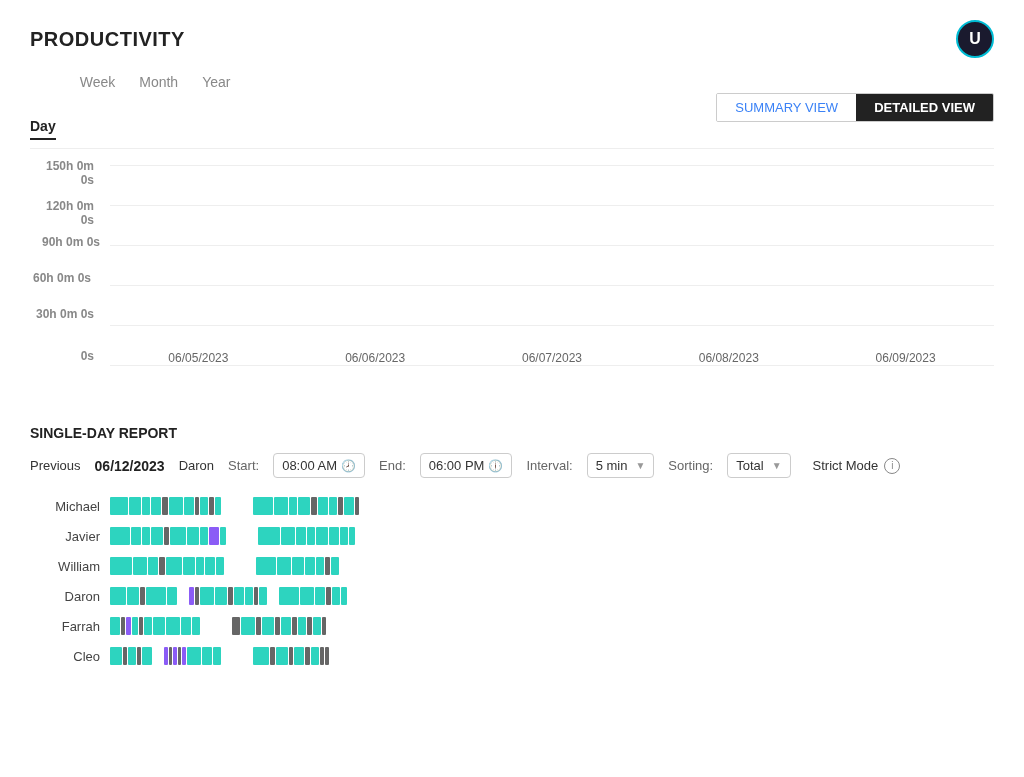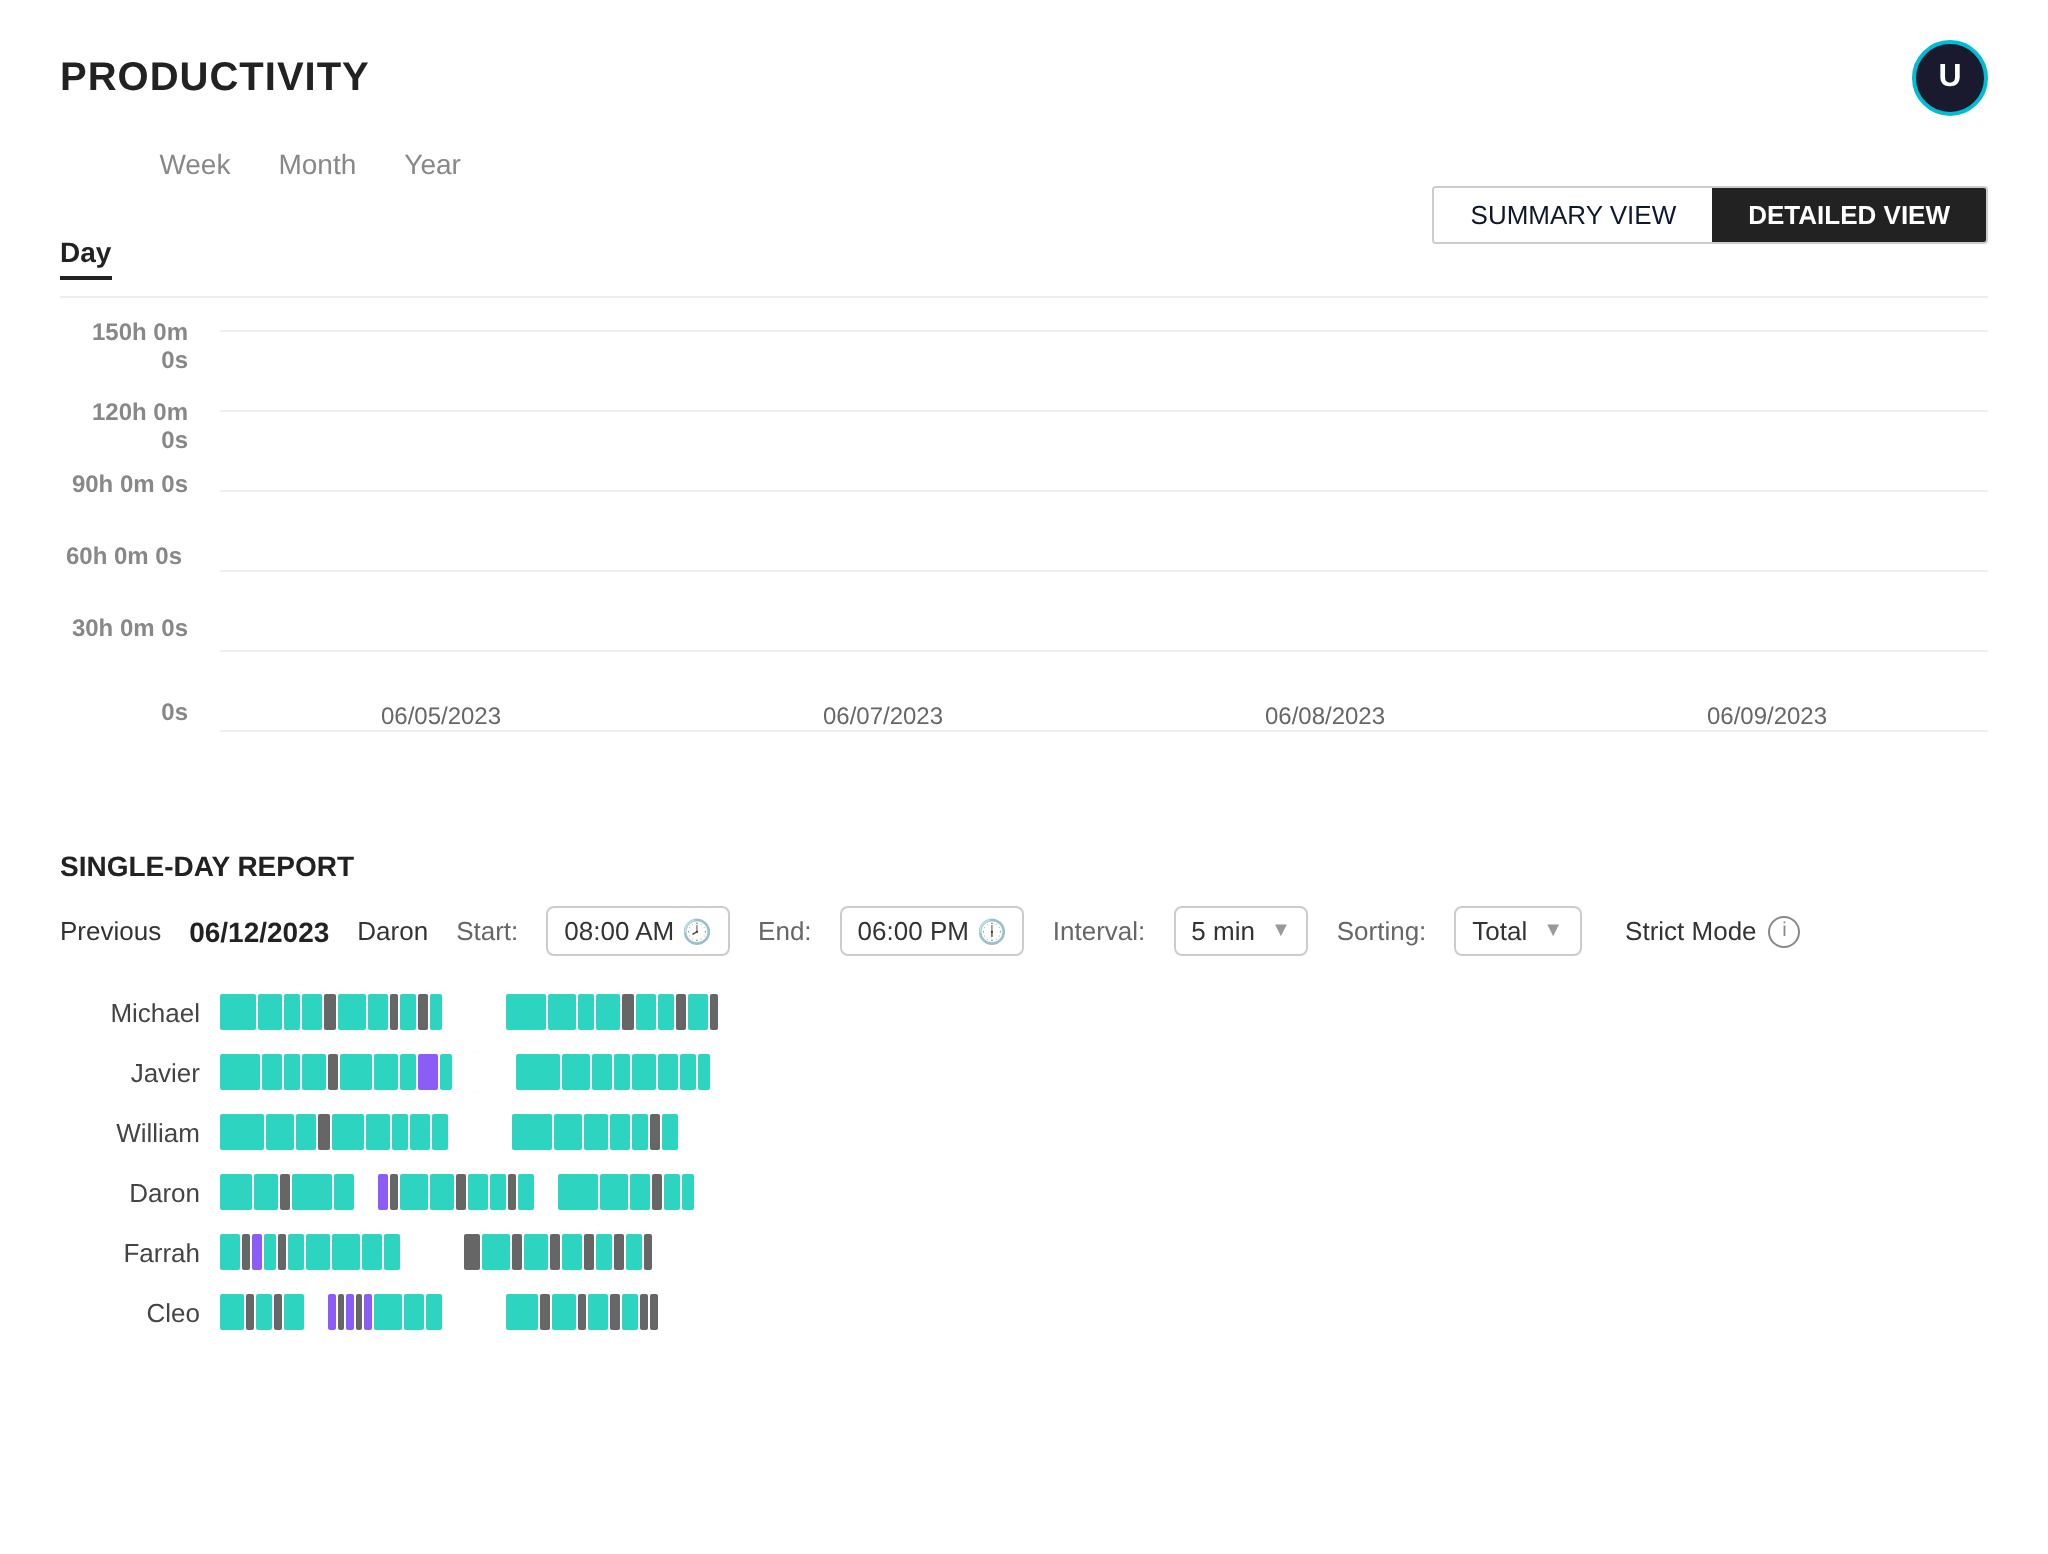--- a/index.html
+++ b/index.html
@@ -6,21 +6,21 @@
     body { font-family: -apple-system, BlinkMacSystemFont, 'Segoe UI', Arial, sans-serif; background: #fff; color: #222; font-size: 14px; }
     .app { width: 1024px; height: 777px; background: #fff; padding: 20px 30px; overflow: hidden; }
     .header { display: flex; justify-content: space-between; align-items: center; margin-bottom: 16px; }
     .title { font-weight: 800; font-size: 20px; letter-spacing: 0.5px; }
     .avatar { width: 38px; height: 38px; border-radius: 50%; background: #1a1a2e; border: 2px solid #00bcd4; display: flex; align-items: center; justify-content: center; color: #fff; font-weight: bold; font-size: 16px; }
     .tabs-row { display: flex; justify-content: space-between; align-items: center; margin-bottom: 16px; border-bottom: 1px solid #eee; padding-bottom: 8px; }
     .tabs { display: flex; gap: 24px; }
     .tab { font-size: 14px; color: #888; cursor: pointer; padding-bottom: 4px; }
     .tab.active { font-weight: 700; color: #222; border-bottom: 2px solid #222; margin-top: 44px; }
     .view-toggle { display: flex; border: 1px solid #ccc; border-radius: 2px; overflow: hidden; }
-    .view-btn { padding: 6px 18px; font-size: 13px; cursor: pointer; background: #fff; color: #0f172a; border: none; }
+    .view-btn { padding: 6px 18px; font-size: 13px; cursor: pointer; background: #fff; color: #3b82f6; border: none; }
     .view-btn.active { background: #222; color: #fff; font-weight: 600; }
     .chart-area { position: relative; height: 240px; margin-bottom: 20px; }
     .y-axis { position: absolute; left: 0; top: 0; height: 200px; display: flex; flex-direction: column; justify-content: space-between; }
     .y-label { font-size: 12px; color: #888; text-align: right; padding-right: 8px; font-weight: bold; }
     .grid-lines { position: absolute; left: 80px; right: 0; top: 0; height: 200px; }
     .grid-line { position: absolute; left: 0; right: 0; border-top: 1px solid #eee; }
     .bar-group { display: flex; flex-direction: column; align-items: center; flex: 1; }
     .bar-stack { width: 70px; display: flex; flex-direction: column; justify-content: flex-end; position: relative; }
     .bar-seg-teal { background: #2dd4bf; width: 100%; }
     .bar-seg-purple { background: #8b5cf6; width: 100%; }
@@ -72,33 +72,41 @@
       <div class="grid-line" style="top:20%"></div>
       <div class="grid-line" style="top:40%"></div>
       <div class="grid-line" style="top:60%"></div>
       <div class="grid-line" style="top:80%"></div>
       <div class="grid-line" style="top:100%"></div>
     </div>
     <div style="display:flex; height:200px; align-items:flex-end; padding-left:80px; gap:0; position:relative;">
       <div class="y-axis">
         <div class="y-label" style="position:absolute; top:-6px; left:0; width:72px; text-align:right;">150h 0m 0s</div>
         <div class="y-label" style="position:absolute; top:17%; left:0; width:72px; text-align:right;">120h 0m 0s</div>
-        <div class="y-label" style="position:absolute; top:35%; left:0; width:72px; text-align:right;">90h 0m 0s</div>
+        <div class="y-label" style="position:absolute; top:35%; left:12px; width:72px; text-align:left;">90h 0m 0s</div>
         <div class="y-label" style="position:absolute; top:53%; left:0; width:72px; text-align:center;">60h 0m 0s</div>
         <div class="y-label" style="position:absolute; top:71%; left:0; width:72px; text-align:right;">30h 0m 0s</div>
         <div class="y-label" style="position:absolute; top:92%; left:0; width:72px; text-align:right;">0s</div>
       </div>
 
       <div class="bar-group">
         <div class="bar-stack" style="height:100%; display:flex; flex-direction:column; justify-content:flex-end; width:70px;">
           <div class="bar-seg-teal" style="height:calc(105/170*100%)"></div>
           <div class="bar-seg-purple" style="height:calc(6/170*100%)"></div>
           <div class="bar-seg-dark" style="height:calc(5/170*100%)"></div>
         </div>
         <div class="bar-label">06/05/2023</div>
+      </div>
+      <div class="bar-group">
+        <div class="bar-stack" style="height:100%; display:flex; flex-direction:column; justify-content:flex-end; width:70px;">
+          <div class="bar-seg-teal" style="height:calc(155/170*100%)"></div>
+          <div class="bar-seg-purple" style="height:calc(3/170*100%)"></div>
+          <div class="bar-seg-dark" style="height:calc(5/170*100%)"></div>
+        </div>
+        <div class="bar-label">06/06/2023</div>
       </div>
       <div class="bar-group">
         <div class="bar-stack" style="height:100%; display:flex; flex-direction:column; justify-content:flex-end; width:70px;">
           <div class="bar-seg-teal" style="height:calc(112/170*100%)"></div>
           <div class="bar-seg-purple" style="height:calc(3/170*100%)"></div>
           <div class="bar-seg-dark" style="height:calc(5/170*100%)"></div>
         </div>
         <div class="bar-label">06/07/2023</div>
       </div>
       <div class="bar-group">

